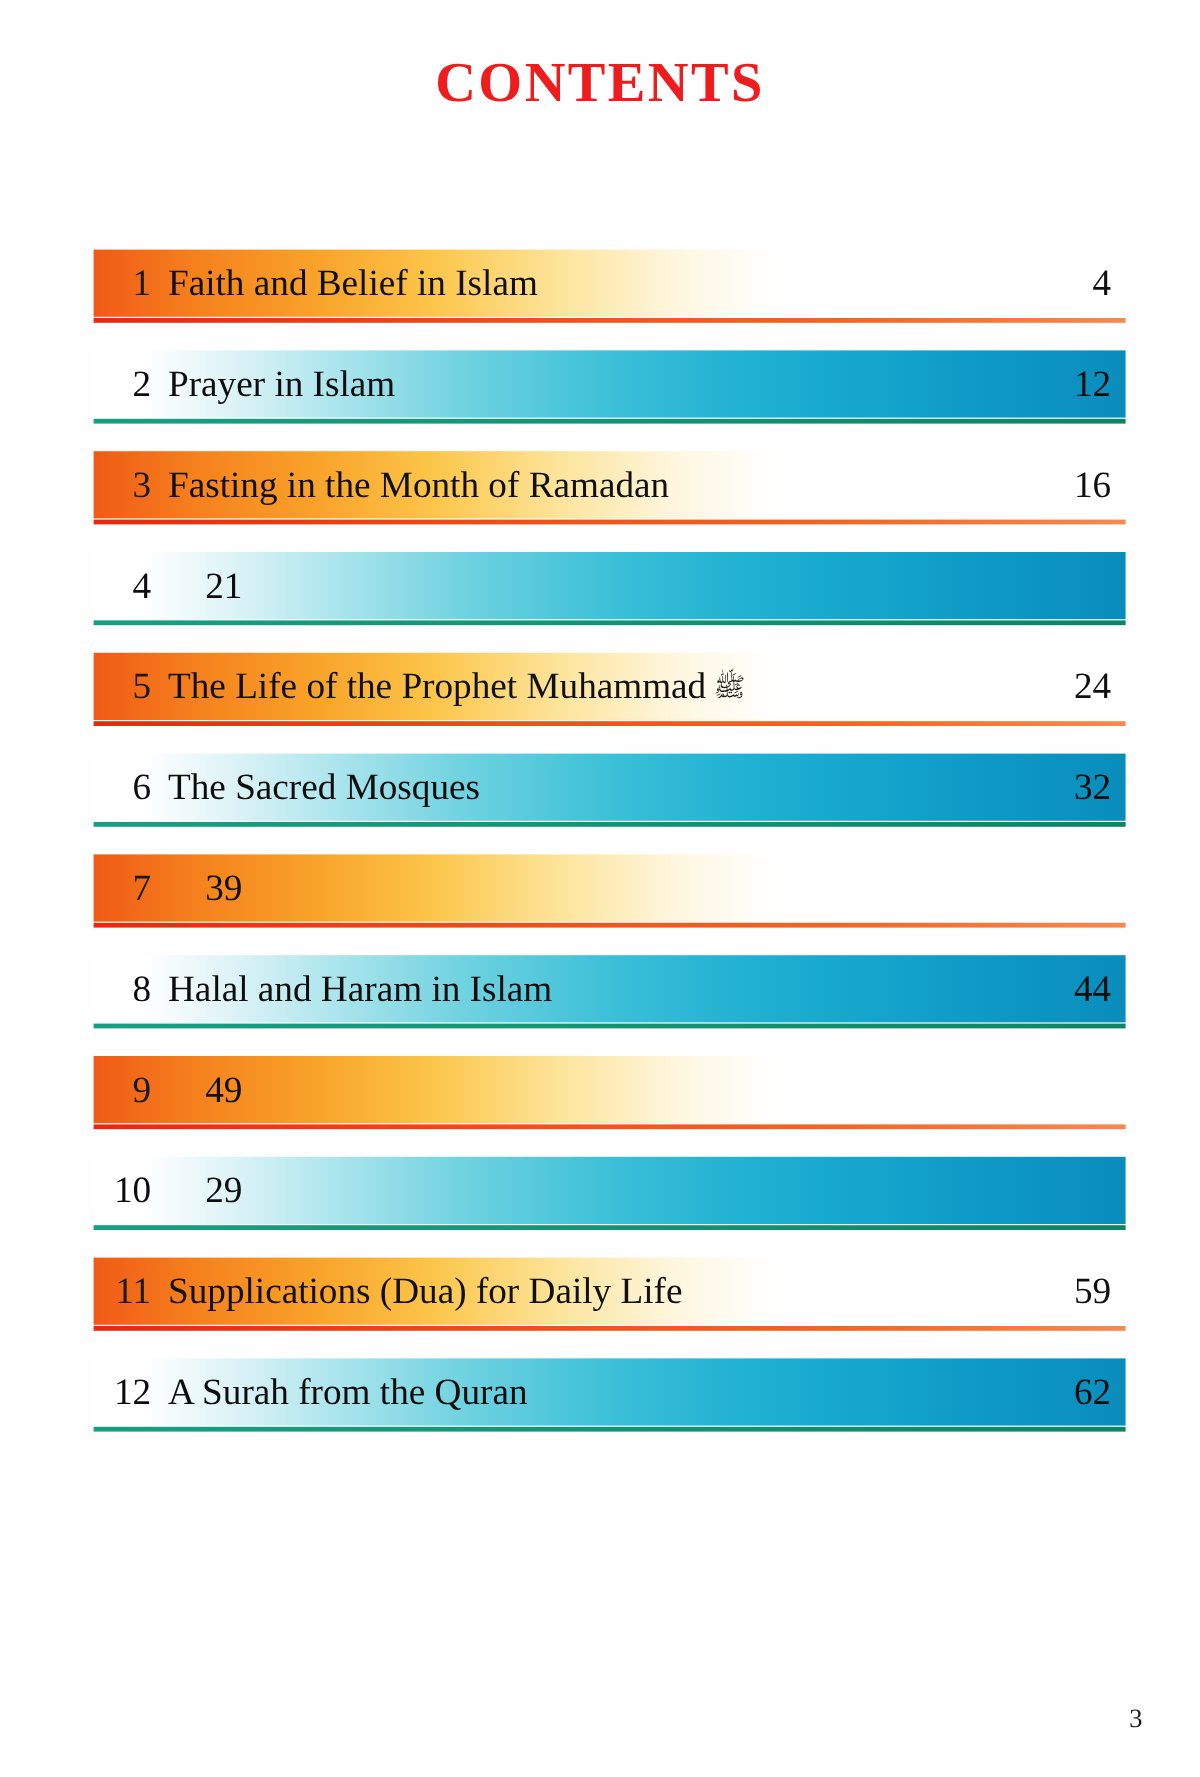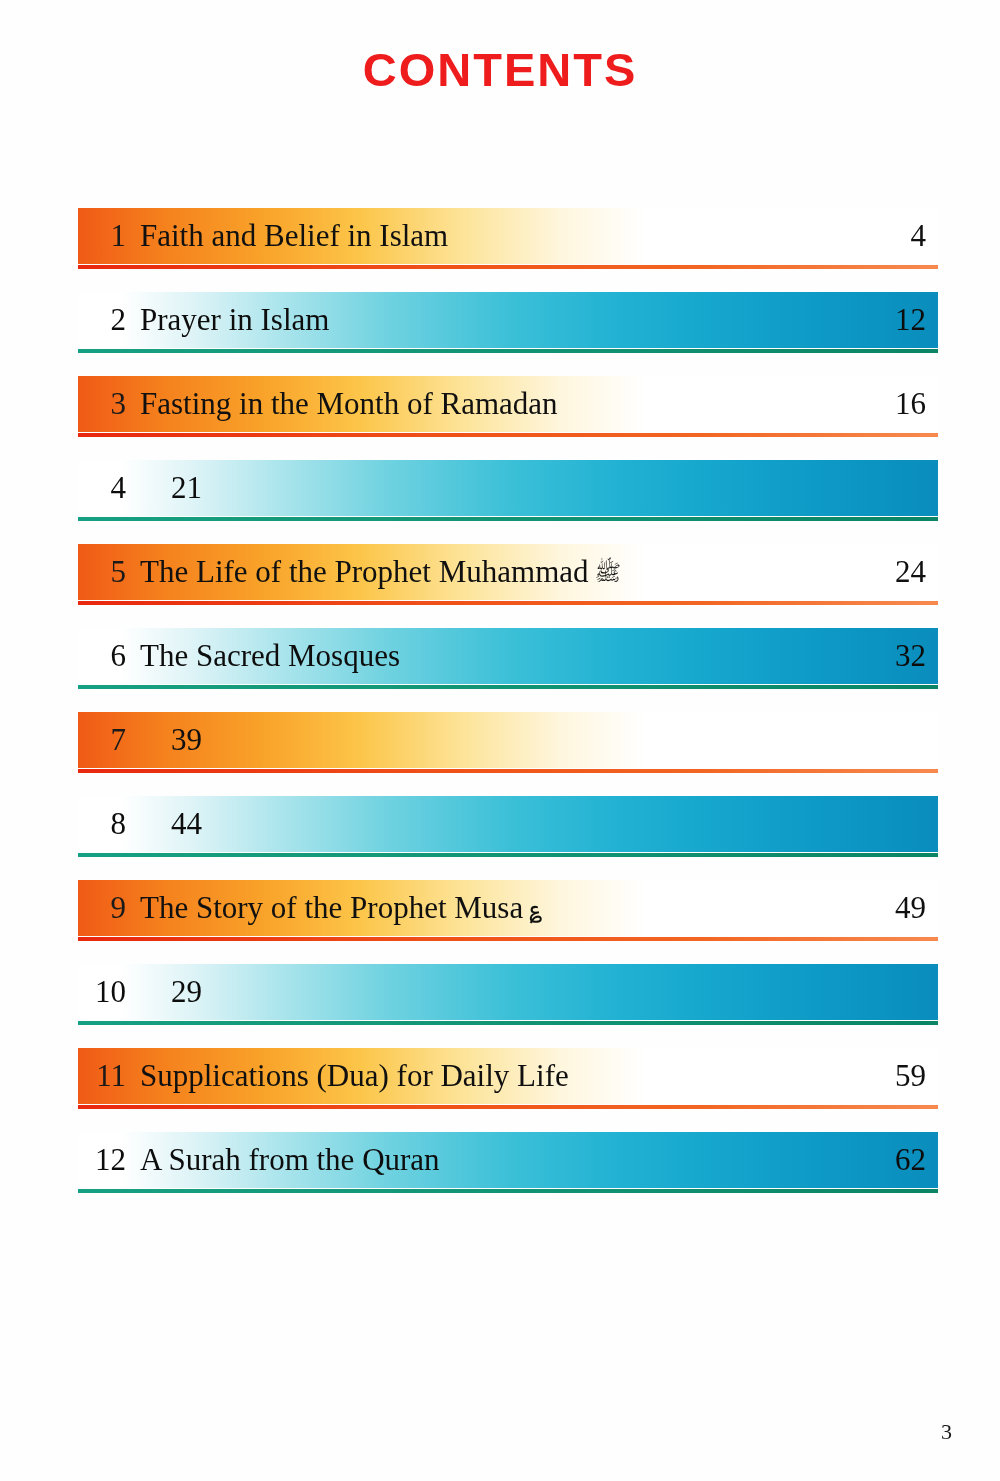--- a/index.html
+++ b/index.html
@@ -21,21 +21,21 @@
     height: 1481px;
     background: #fefefe;
   }
 
   .page-title {
     position: absolute;
     top: 42px;
     left: 0;
     width: 1000px;
     text-align: center;
-    font-family: Liberation Sans, sans-serif;
+    font-family: Liberation Serif, serif;
     font-weight: bold;
     font-size: 47px;
     letter-spacing: 2px;
     color: #ee1c1c;
   }
 
   .toc {
     position: absolute;
     top: 208px;
     left: 78px;
@@ -209,27 +209,27 @@
       <div class="toc-row warm">
         <div class="bar"></div>
         <div class="underline"></div>
         <div class="toc-num">7</div>
         <div class="toc-page">39</div>
       </div>
       <div class="toc-row cool">
         <div class="bar"></div>
         <div class="underline"></div>
         <div class="toc-num">8</div>
+        <div class="toc-label"><span>Halal and Haram in Islam</span></div>
         <div class="toc-page">44</div>
       </div>
       <div class="toc-row warm">
         <div class="bar"></div>
         <div class="underline"></div>
         <div class="toc-num">9</div>
-        <div class="toc-label"><span>The Story of the Prophet Musa</span><span class="honorific">؏</span></div>
         <div class="toc-page">49</div>
       </div>
       <div class="toc-row cool">
         <div class="bar"></div>
         <div class="underline"></div>
         <div class="toc-num">10</div>
         <div class="toc-page">29</div>
       </div>
       <div class="toc-row warm">
         <div class="bar"></div>

